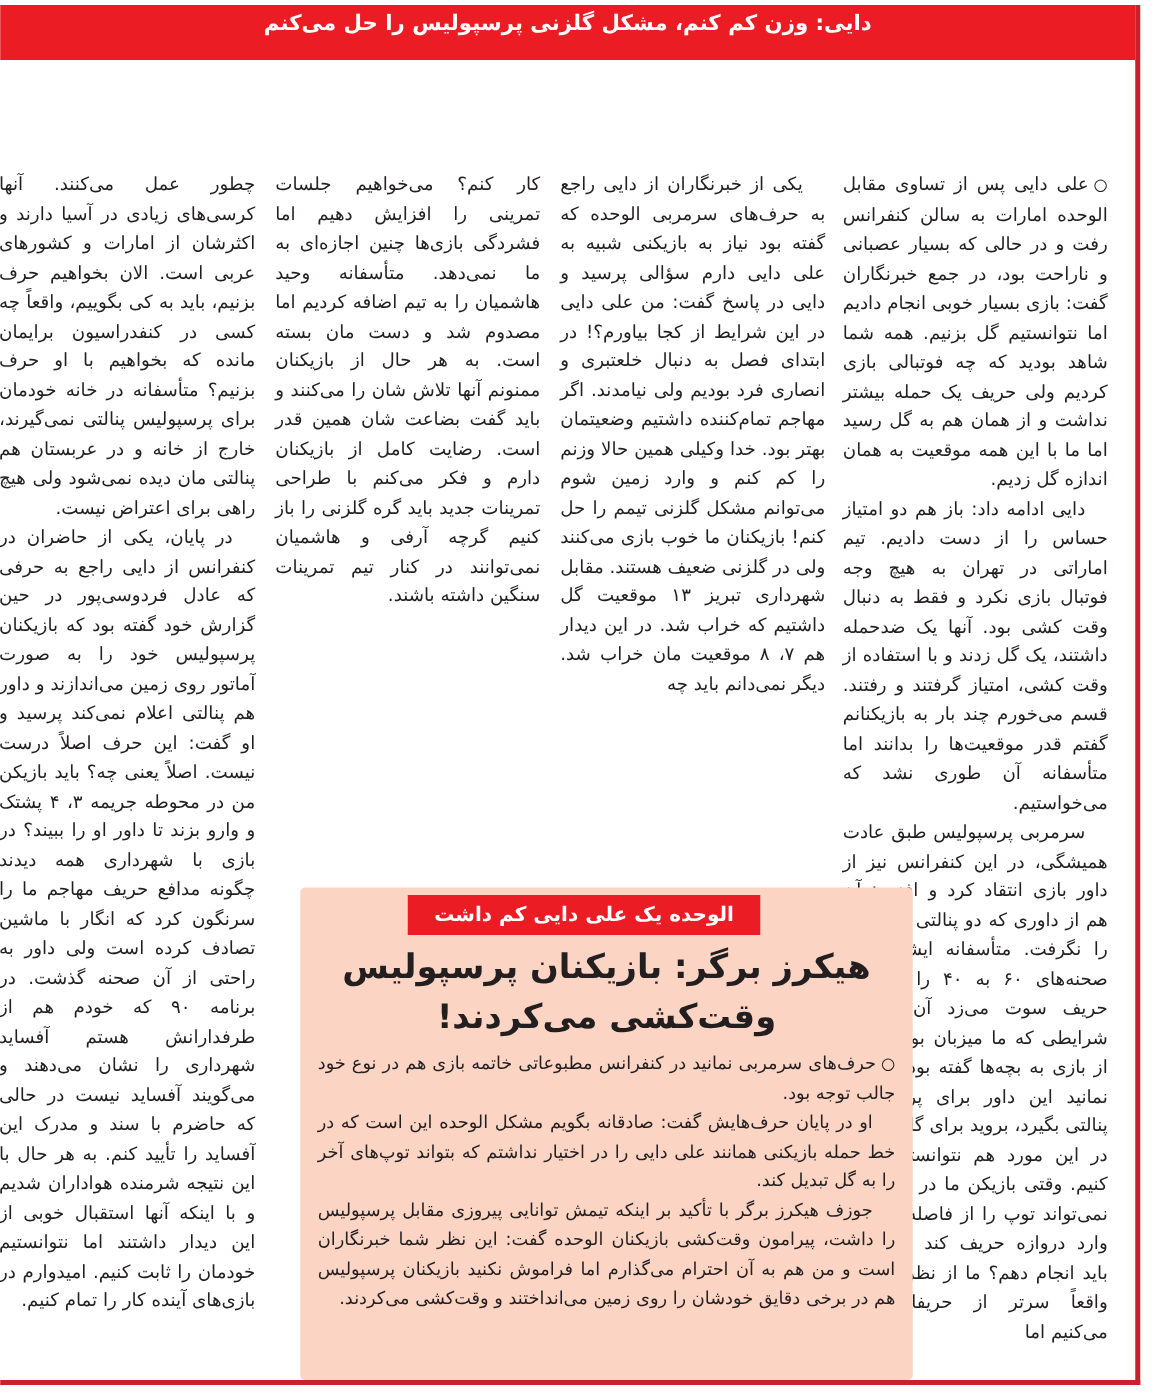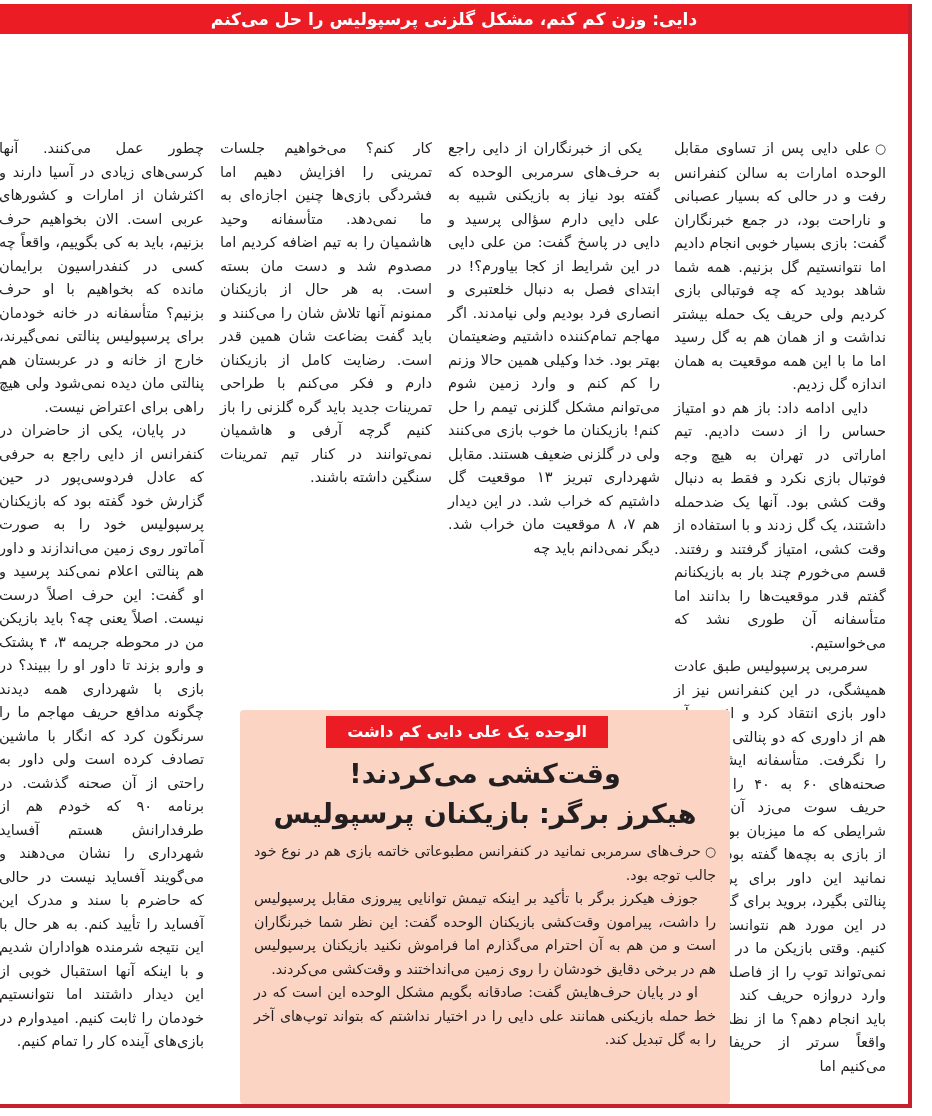--- a/index.html
+++ b/index.html
@@ -4,21 +4,21 @@
 <style>
   html, body { margin: 0; padding: 0; background: #ffffff; }
   body { width: 932px; height: 1116px; overflow: hidden; position: relative; font-family: "DejaVu Sans", sans-serif; color: #231f20; }
 
   .frame {
     position: absolute; left: 0; top: 4px; width: 912px; height: 1104px;
     border-right: 4px solid #c8202c; border-bottom: 4px solid #c8202c;
     box-sizing: border-box; background: #fff;
   }
   .kicker-band {
-    position: absolute; left: 0; top: 0; width: 100%; height: 30px;
+    position: absolute; left: 0; top: 0; width: 100%; height: 44px;
     background: #ec1c24; color: #fff; text-align: center;
     font-weight: bold; font-size: 17px; line-height: 30px;
   }
   .headline {
     position: absolute; left: 0; top: 40px; width: 100%; height: 80px;
     text-align: center; font-weight: bold; font-size: 47px; line-height: 80px;
     color: #231f20; letter-spacing: -0.5px;
   }
 
   .col {
@@ -75,22 +75,22 @@
   </div>
 
   <div class="col col-4">
     <p class="first">چطور عمل می‌کنند. آنها کرسی‌های زیادی در آسیا دارند و اکثرشان از امارات و کشورهای عربی است. الان بخواهیم حرف بزنیم، باید به کی بگوییم، واقعاً چه کسی در کنفدراسیون برایمان مانده که بخواهیم با او حرف بزنیم؟ متأسفانه در خانه خودمان برای پرسپولیس پنالتی نمی‌گیرند، خارج از خانه و در عربستان هم پنالتی مان دیده نمی‌شود ولی هیچ راهی برای اعتراض نیست.</p>
     <p>در پایان، یکی از حاضران در کنفرانس از دایی راجع به حرفی که عادل فردوسی‌پور در حین گزارش خود گفته بود که بازیکنان پرسپولیس خود را به صورت آماتور روی زمین می‌اندازند و داور هم پنالتی اعلام نمی‌کند پرسید و او گفت: این حرف اصلاً درست نیست. اصلاً یعنی چه؟ باید بازیکن من در محوطه جریمه ۳، ۴ پشتک و وارو بزند تا داور او را ببیند؟ در بازی با شهرداری همه دیدند چگونه مدافع حریف مهاجم ما را سرنگون کرد که انگار با ماشین تصادف کرده است ولی داور به راحتی از آن صحنه گذشت. در برنامه ۹۰ که خودم هم از طرفدارانش هستم آفساید شهرداری را نشان می‌دهند و می‌گویند آفساید نیست در حالی که حاضرم با سند و مدرک این آفساید را تأیید کنم. به هر حال با این نتیجه شرمنده هواداران شدیم و با اینکه آنها استقبال خوبی از این دیدار داشتند اما نتوانستیم خودمان را ثابت کنیم. امیدوارم در بازی‌های آینده کار را تمام کنیم.</p>
   </div>
 
   <div class="sidebar">
     <div class="side-kicker">الوحده یک علی دایی کم داشت</div>
     <div class="side-headline">
+      <div>هیکرز برگر: بازیکنان پرسپولیس</div>
       <div>وقت‌کشی می‌کردند!</div>
-      <div>هیکرز برگر: بازیکنان پرسپولیس</div>
     </div>
     <div class="side-body">
       <p class="first"><span class="bullet">○</span><span>حرف‌های سرمربی نمانید در کنفرانس مطبوعاتی خاتمه بازی هم در نوع خود جالب توجه بود.</span></p>
+      <p>او در پایان حرف‌هایش گفت: صادقانه بگویم مشکل الوحده این است که در خط حمله بازیکنی همانند علی دایی را در اختیار نداشتم که بتواند توپ‌های آخر را به گل تبدیل کند.</p>
       <p>جوزف هیکرز برگر با تأکید بر اینکه تیمش توانایی پیروزی مقابل پرسپولیس را داشت، پیرامون وقت‌کشی بازیکنان الوحده گفت: این نظر شما خبرنگاران است و من هم به آن احترام می‌گذارم اما فراموش نکنید بازیکنان پرسپولیس هم در برخی دقایق خودشان را روی زمین می‌انداختند و وقت‌کشی می‌کردند.</p>
-      <p>او در پایان حرف‌هایش گفت: صادقانه بگویم مشکل الوحده این است که در خط حمله بازیکنی همانند علی دایی را در اختیار نداشتم که بتواند توپ‌های آخر را به گل تبدیل کند.</p>
     </div>
   </div>
 </div>
 
 </body></html>

